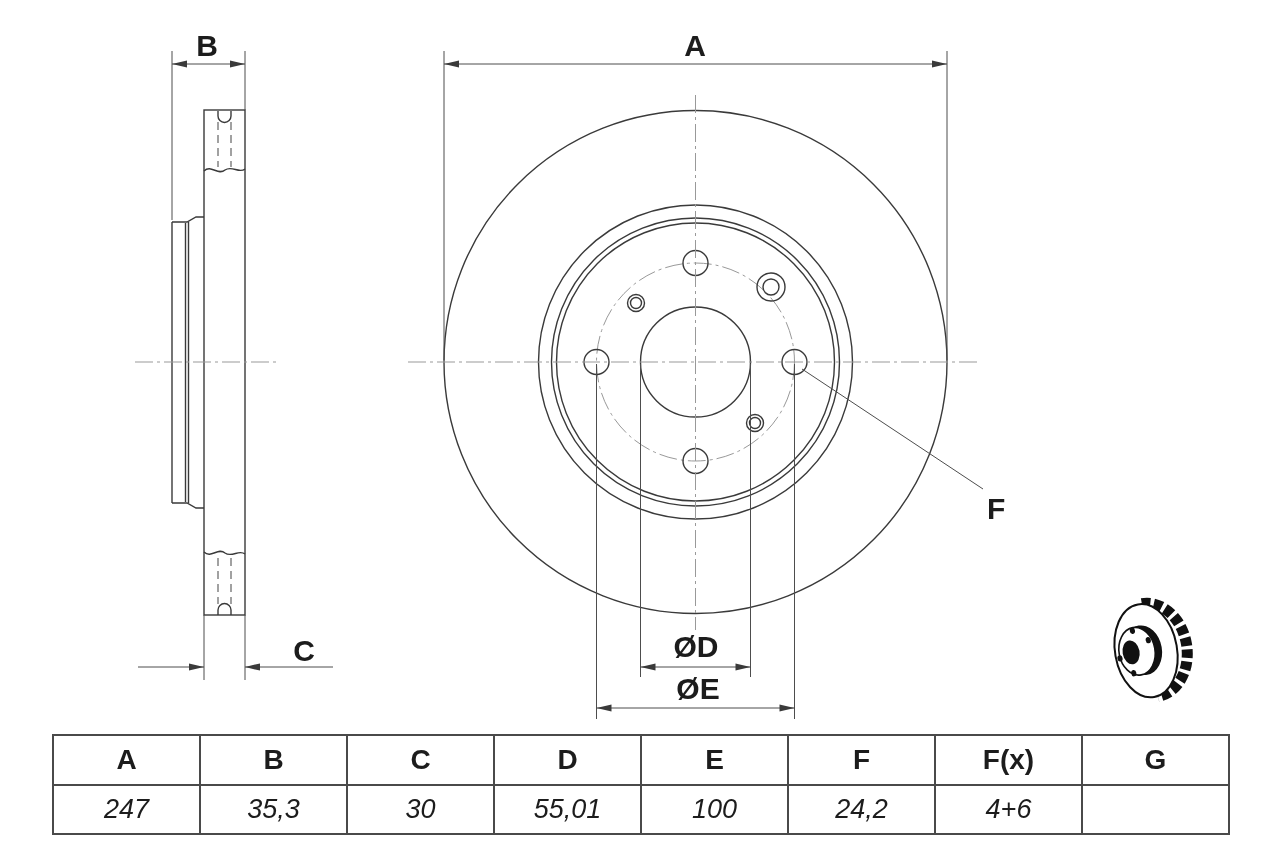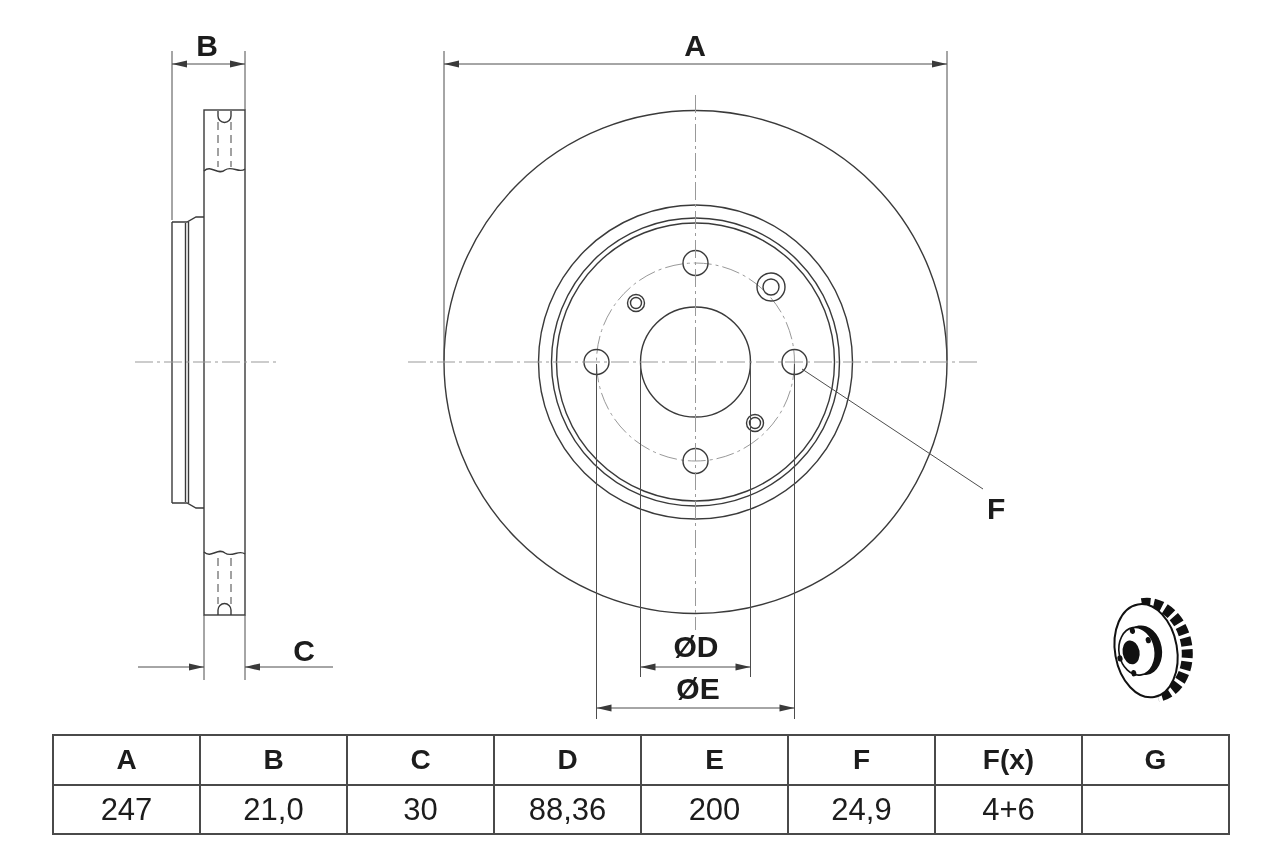--- a/index.html
+++ b/index.html
@@ -11,21 +11,21 @@
   .obj{stroke:#3a3a3a;stroke-width:1.4;fill:none;}
   .thin{stroke:#4d4d4d;stroke-width:1;fill:none;}
   .hid{stroke:#555555;stroke-width:1.1;fill:none;stroke-dasharray:8 5;}
   .cl{stroke:#999999;stroke-width:1;fill:none;stroke-dasharray:18 4 3 4;}
   .arr{fill:#3a3a3a;stroke:none;}
   .spec{position:absolute;left:52px;top:734px;width:1178px;height:95px;
         border-collapse:collapse;table-layout:fixed;}
   .spec th,.spec td{border:2px solid #4a4a4a;text-align:center;vertical-align:middle;
         padding:0;color:#1c1c1c;overflow:hidden;}
   .spec th{font-size:28px;font-weight:bold;height:48px;}
-  .spec td{font-size:31px;font-weight:normal;height:47px;}
+  .spec td{font-size:27px;font-weight:normal;height:47px;font-style:italic;}
 </style>
 </head>
 <body>
 
 <div id="page">
 
   <svg width="1280" height="853" viewBox="0 0 1280 853">
 
     <g>
 
@@ -157,24 +157,24 @@
         <th>D</th>
         <th>E</th>
         <th>F</th>
         <th>F(x)</th>
         <th>G</th>
       </tr>
     </thead>
     <tbody>
       <tr>
         <td>247</td>
-        <td>21,0</td>
+        <td>35,3</td>
         <td>30</td>
-        <td>88,36</td>
-        <td>200</td>
-        <td>24,9</td>
+        <td>55,01</td>
+        <td>100</td>
+        <td>24,2</td>
         <td>4+6</td>
         <td></td>
       </tr>
     </tbody>
   </table>
 
 </div>
 
 </body></html>

